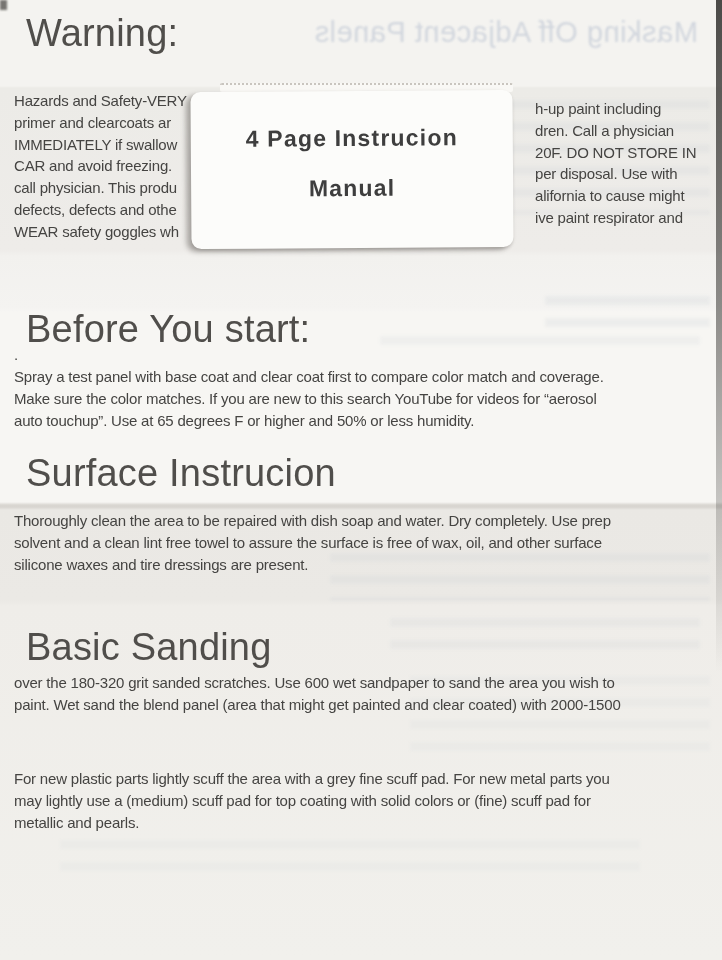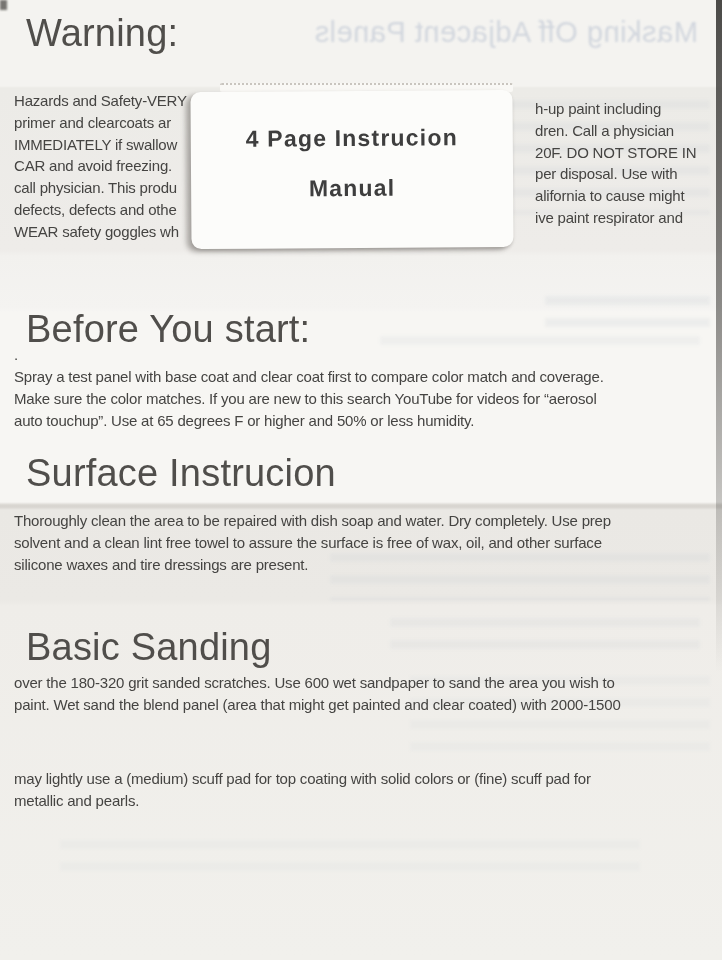--- a/index.html
+++ b/index.html
@@ -183,17 +183,18 @@
   </div>
 
   <div class="h1 h-basic">Basic Sanding</div>
 
   <div class="para p-basic">
     <div class="line">over the 180-320 grit sanded scratches. Use 600 wet sandpaper to sand the area you wish to</div>
     <div class="line">paint. Wet sand the blend panel (area that might get painted and clear coated) with 2000-1500</div>
   </div>
 
   <div class="para p-basic2">
+    <div class="line">For new plastic parts lightly scuff the area with a grey fine scuff pad. For new metal parts you</div>
     <div class="line">may lightly use a (medium) scuff pad for top coating with solid colors or (fine) scuff pad for</div>
     <div class="line">metallic and pearls.</div>
   </div>
 
 </div>
 
 </body></html>

